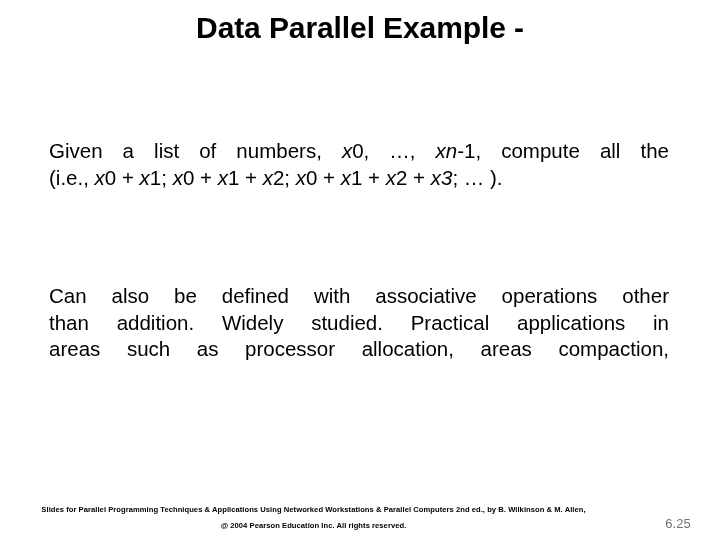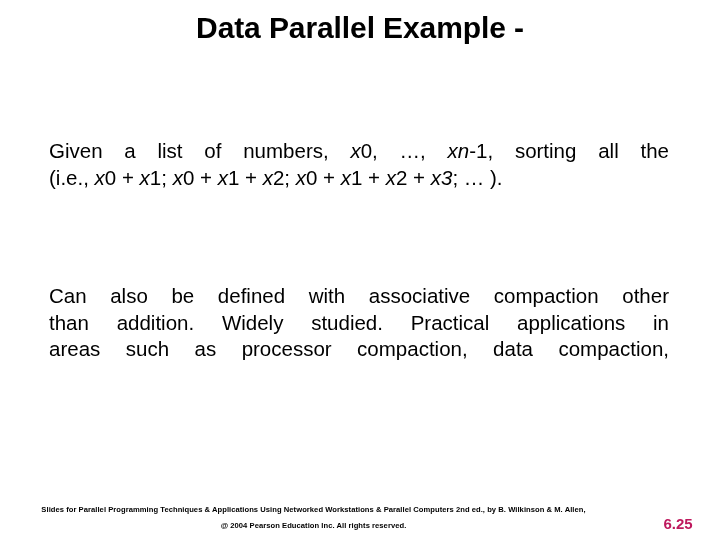--- a/index.html
+++ b/index.html
@@ -94,44 +94,43 @@
     letter-spacing: 0.05px;
   }
 
   
   #page-number {
     position: absolute;
     right: 12px;
     top: 515px;
     width: 60px;
     text-align: center;
-    font-size: 15px;
+    font-size: 13px;
     line-height: 18px;
-    color: #be185d;
-    font-weight: bold;
+    color: #737373;
   }
 </style>
 </head>
 <body>
 
 <div class="slide">
 
   <div class="title-block">
     <span class="title-line">Data Parallel Example -</span>
   </div>
 
   <div class="body-block" id="para-one">
-    <div class="para-line justify-line"><span>Given a list of numbers, </span><span class="var">x</span><span>0, …, </span><span class="var">xn</span><span>-1, sorting all the</span></div>
+    <div class="para-line justify-line"><span>Given a list of numbers, </span><span class="var">x</span><span>0, …, </span><span class="var">xn</span><span>-1, compute all the</span></div>
     <div class="para-line flat-line"><span>(i.e., </span><span class="var">x</span><span>0 + </span><span class="var">x</span><span>1; </span><span class="var">x</span><span>0 + </span><span class="var">x</span><span>1 + </span><span class="var">x</span><span>2; </span><span class="var">x</span><span>0 + </span><span class="var">x</span><span>1 + </span><span class="var">x</span><span>2 + </span><span class="var">x</span><span class="var">3</span><span>; … ).</span></div>
   </div>
 
   <div class="body-block" id="para-two">
-    <div class="para-line justify-line">Can also be defined with associative compaction other</div>
+    <div class="para-line justify-line">Can also be defined with associative operations other</div>
     <div class="para-line justify-line">than addition. Widely studied. Practical applications in</div>
-    <div class="para-line justify-line">areas such as processor compaction, data compaction,</div>
+    <div class="para-line justify-line">areas such as processor allocation, areas compaction,</div>
   </div>
 
   <div class="footer" id="footer-credit">Slides for Parallel Programming Techniques &amp; Applications Using Networked Workstations &amp; Parallel Computers 2nd ed., by B. Wilkinson &amp; M. Allen,</div>
   <div class="footer" id="footer-copyright">@ 2004 Pearson Education Inc. All rights reserved.</div>
 
   <div id="page-number">6.25</div>
 
 </div>
 
 </body></html>

